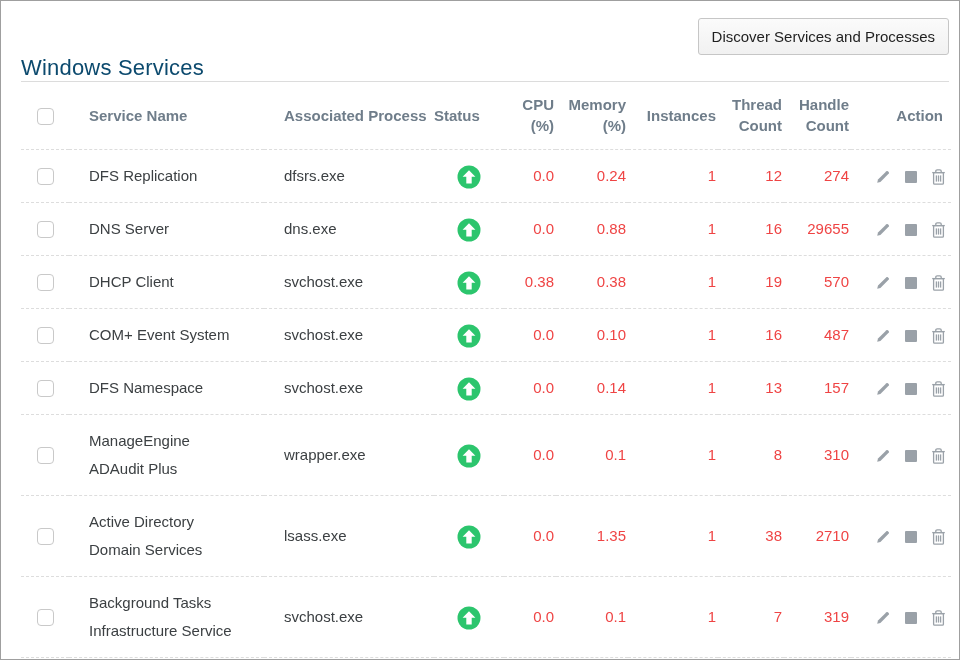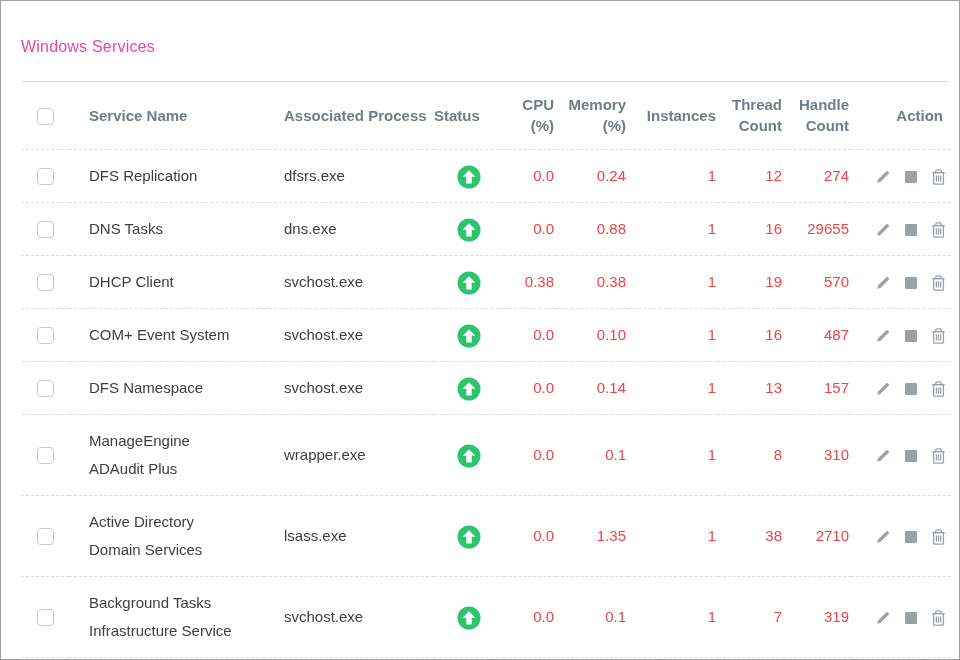--- a/index.html
+++ b/index.html
@@ -14,24 +14,24 @@
   }
   
   .topbar {
     position: relative;
     margin: 0 10px 0 20px;
     height: 81px;
     border-bottom: 1px solid #dcdcdc;
   }
   .page-title {
     position: absolute;
-    left: 0; bottom: 25px;
-    font-size: 16px;
+    left: 0; bottom: 0;
+    font-size: 22px;
     font-weight: 400;
-    color: #ec4899;
+    color: #0c4a6e;
     letter-spacing: .2px;
   }
   .discover-btn {
     position: absolute;
     top: 17px; right: 0;
     font-family: "Liberation Sans", sans-serif;
     font-size: 15px;
     color: #1f1f1f;
     background: linear-gradient(#fbfbfb, #f1f1f1);
     border: 1px solid #c6c6c6;
@@ -112,20 +112,21 @@
     border-radius: 1px;
   }
 </style>
 </head>
 <body>
 
 <div class="screen">
 
   <div class="topbar">
     <div class="page-title">Windows Services</div>
+    <button class="discover-btn">Discover Services and Processes</button>
   </div>
 
   <table class="services">
     <colgroup>
       <col class="c-check">
         <col class="c-name">
         <col class="c-proc">
         <col class="c-status">
       <col class="c-cpu">
         <col class="c-mem">
@@ -183,21 +184,21 @@
           <line x1="6.4" y1="7.4" x2="6.4" y2="13.6"></line>
           <line x1="8.5" y1="7.4" x2="8.5" y2="13.6"></line>
           <line x1="10.6" y1="7.4" x2="10.6" y2="13.6"></line>
         </svg>
       </span>
     </td>
   </tr>
 
   <tr>
     <td class="cell-check"><span class="checkbox"></span></td>
-    <td class="cell-name">DNS Tasks</td>
+    <td class="cell-name">DNS Server</td>
     <td class="cell-proc">dns.exe</td>
     <td class="cell-status">
       <span class="status-icon">
         <svg width="24" height="24" viewBox="0 0 24 24">
           <circle cx="12" cy="12" r="11.5" fill="#2cc56d"></circle>
           <path d="M12 5.2 L18.4 11.8 L14.7 11.8 L14.7 18.4 L9.3 18.4 L9.3 11.8 L5.6 11.8 Z" fill="#ffffff"></path>
         </svg>
       </span>
     </td>
     <td class="cell-num">0.0</td>

